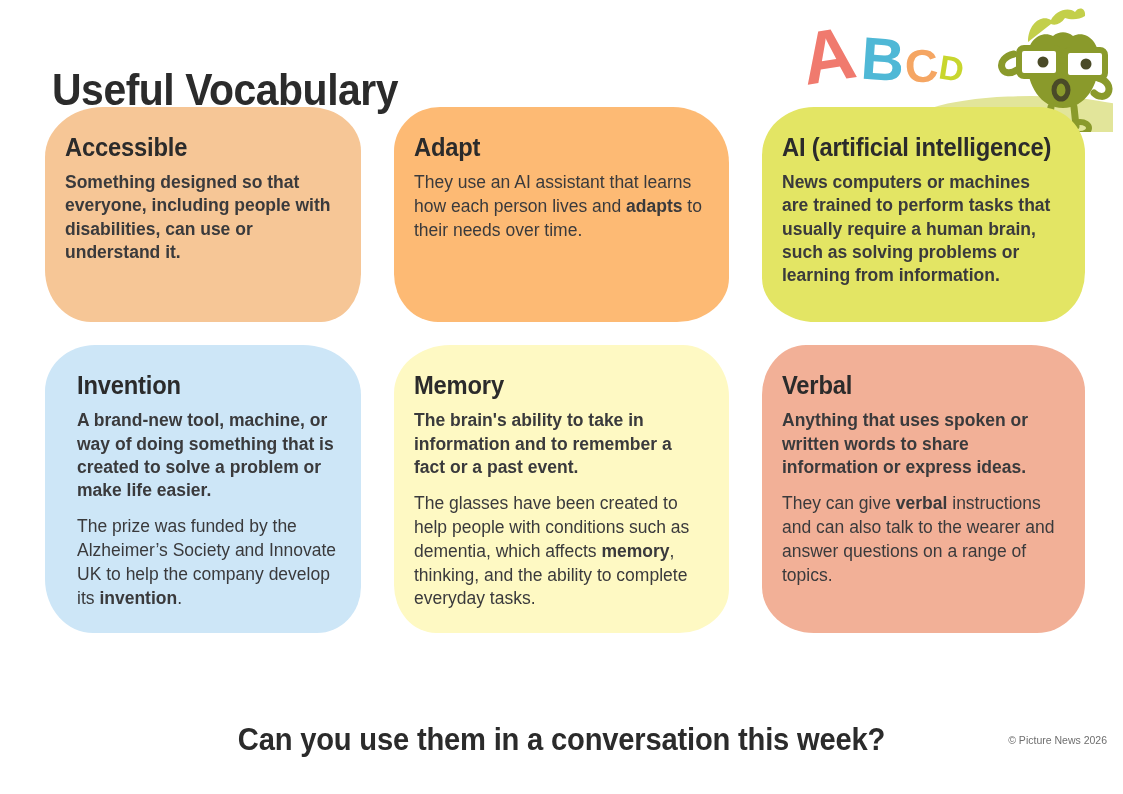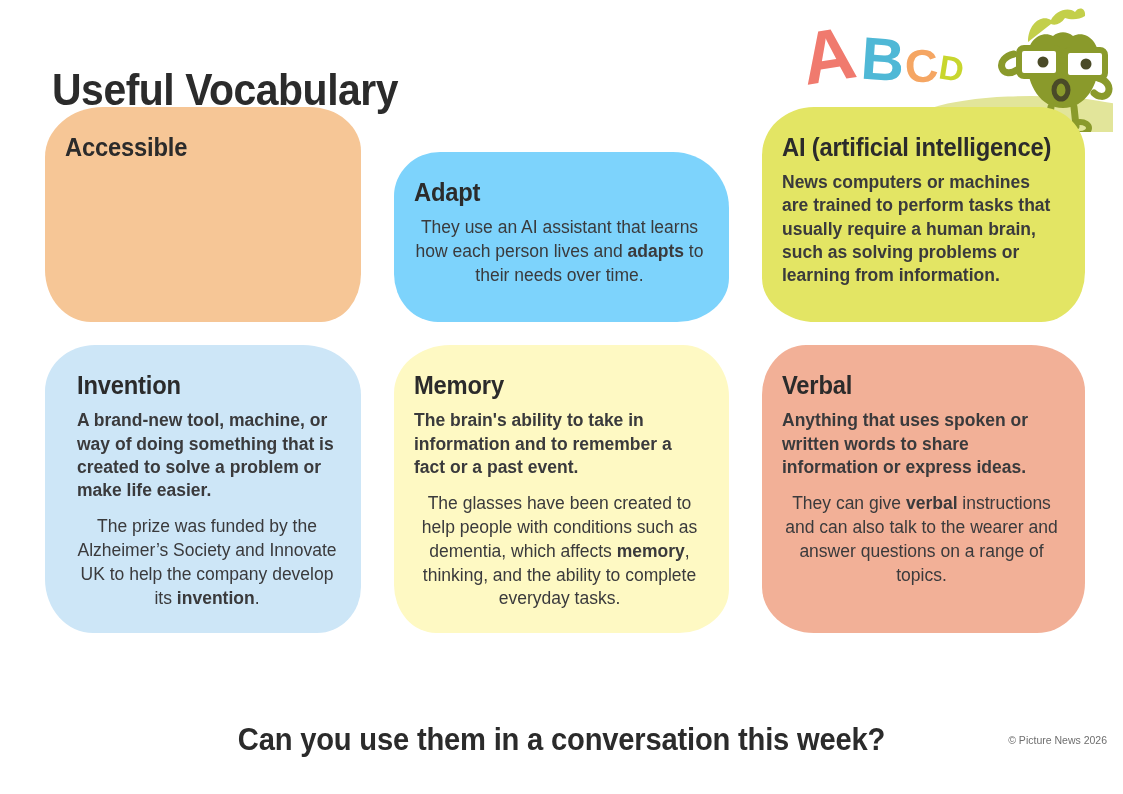--- a/index.html
+++ b/index.html
@@ -51,21 +51,21 @@
     row-gap: 23px;
   }
   .card {
     position: relative;
     padding: 26px 24px 22px 20px;
     box-sizing: border-box;
   }
 
   
   .card.c1 { background: #f6c696; border-radius: 58px 52px 40px 46px / 50px 44px 48px 52px; }
-  .card.c2 { background: #7dd3fc; border-radius: 46px 56px 52px 44px / 44px 56px 44px 48px; margin-top: 45px; }
+  .card.c2 { background: #fdba74; border-radius: 46px 56px 52px 44px / 44px 56px 44px 48px; }
   .card.c3 { background: #e3e564; border-radius: 52px 46px 44px 54px / 48px 46px 50px 44px; }
   .card.c4 { background: #cde6f7; border-radius: 50px 58px 44px 48px / 46px 50px 46px 54px; padding-left: 32px; }
   .card.c5 { background: #fef9c3; border-radius: 56px 46px 50px 42px / 48px 52px 44px 48px; }
   .card.c6 { background: #f2b097; border-radius: 44px 54px 48px 52px / 50px 46px 50px 46px; }
 
   .card-heading {
     font-family: "Liberation Sans Narrow", "Liberation Sans", sans-serif;
     font-size: 25px;
     font-weight: bold;
     color: #2b2b2b;
@@ -83,21 +83,20 @@
     line-height: 1.33;
     margin: 0 0 13px 0;
   }
   .card-example {
     font-family: "Liberation Sans Narrow", "Liberation Sans", sans-serif;
     font-size: 17.5px;
     font-weight: normal;
     color: #3a3a3c;
     line-height: 1.36;
     margin: 0;
-    text-align: center;
   }
   .card-example b { font-weight: bold; }
 
   
   #footer-tagline {
     position: absolute;
     left: 0;
     right: 0;
     top: 722px;
     text-align: center;
@@ -146,20 +145,21 @@
       <circle cx="250" cy="58" r="5.5" fill="#4a4a28"></circle>
       <circle cx="293" cy="60" r="5.5" fill="#4a4a28"></circle>
       <ellipse cx="268" cy="86" rx="7" ry="9" fill="none" stroke="#4a4a28" stroke-width="5"></ellipse>
     </g>
   </svg>
 </div>
 
 <div id="cards">
   <div class="card c1 row-top">
     <div class="card-heading">Accessible</div>
+    <div class="card-definition">Something designed so that everyone, including people with disabilities, can use or understand it.</div>
   </div>
   <div class="card c2 row-top">
     <div class="card-heading">Adapt</div>
     <div class="card-example">They use an AI assistant that learns how each person lives and <b>adapts</b> to their needs over time.</div>
   </div>
   <div class="card c3 row-top">
     <div class="card-heading">AI (artificial intelligence)</div>
     <div class="card-definition">News computers or machines are trained to perform tasks that usually require a human brain, such as solving problems or learning from information.</div>
   </div>
 

